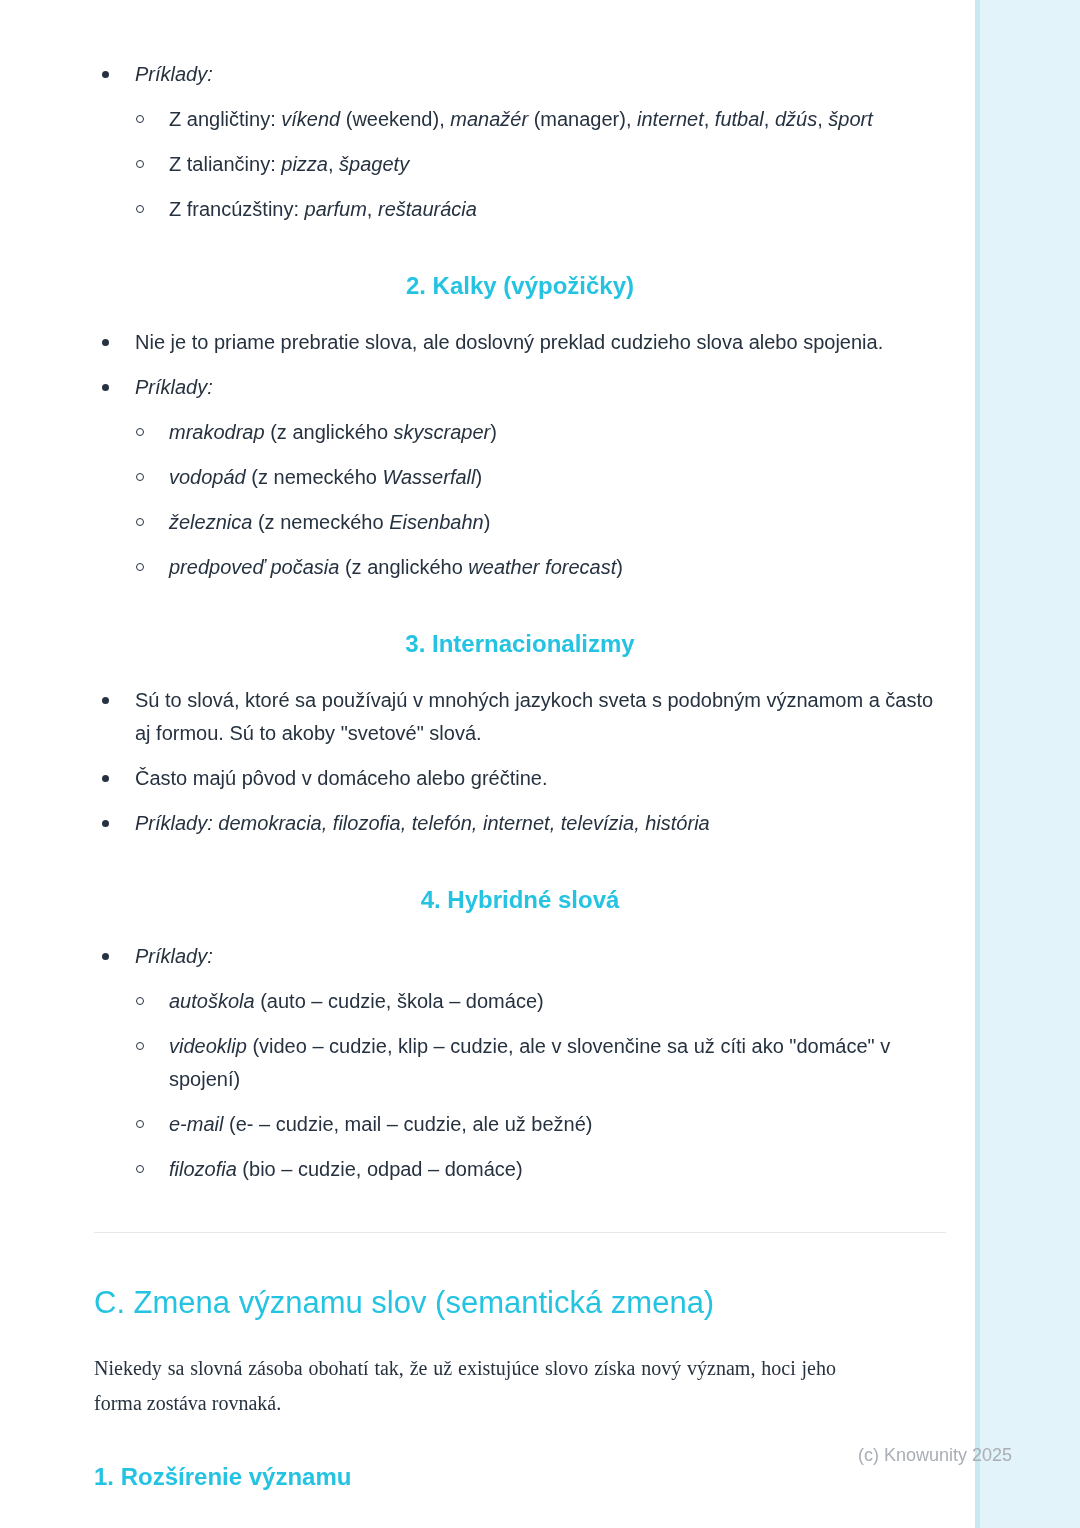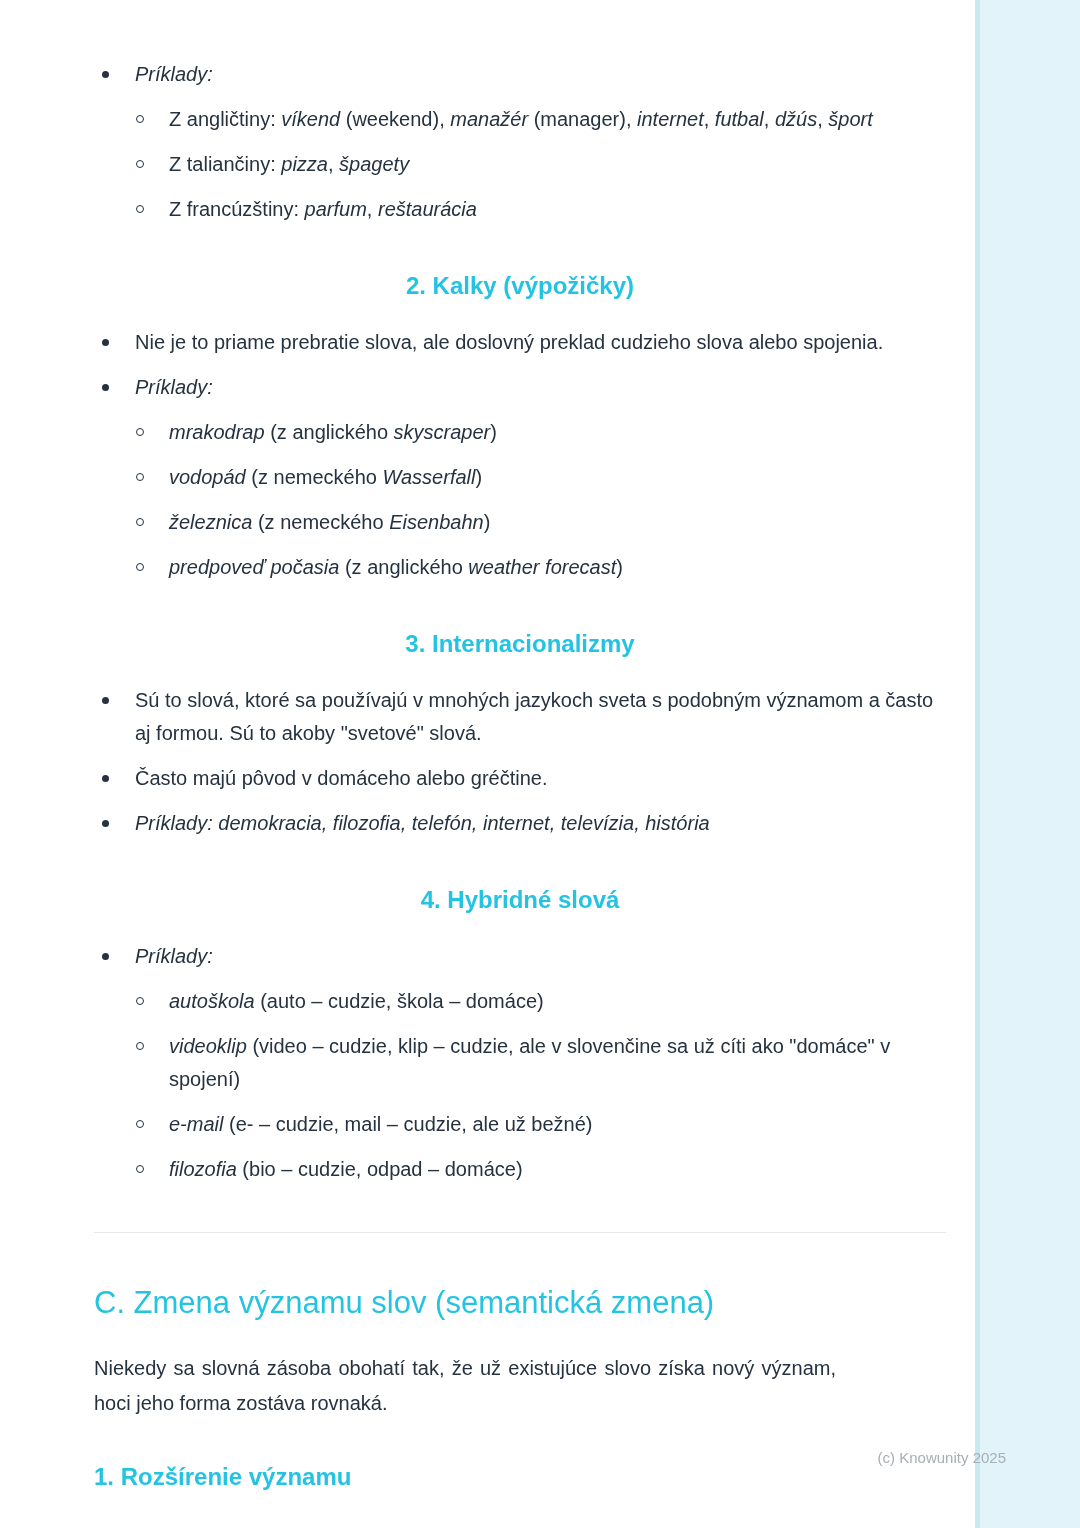--- a/index.html
+++ b/index.html
@@ -57,30 +57,31 @@
   h2.big-heading {
     color:var(--accent,#24c3e2);
     font-size:31px; font-weight:normal;
     margin:52px 0 30px 0;
   }
   p.para {
     font-size:20px; line-height:35px;
     text-align:justify;
     margin:0 0 0 0;
     max-width:742px;
+    font-family:Liberation Serif, serif;
   }
   h3.sub-heading {
     color:var(--accent,#24c3e2);
     font-size:24px; font-weight:bold;
     margin:42px 0 0 0;
   }
   .watermark {
     position:absolute;
-    right:74px; bottom:62px;
-    font-size:15px;
+    right:68px; bottom:62px;
+    font-size:18px;
     color:var(--muted,#a9aeb4);
     z-index:2;
     margin-left:16px;
   }
 </style>
 </head>
 <body>
 
 <div class="page-edge"></div>
 <div class="page-edge-line"></div>

